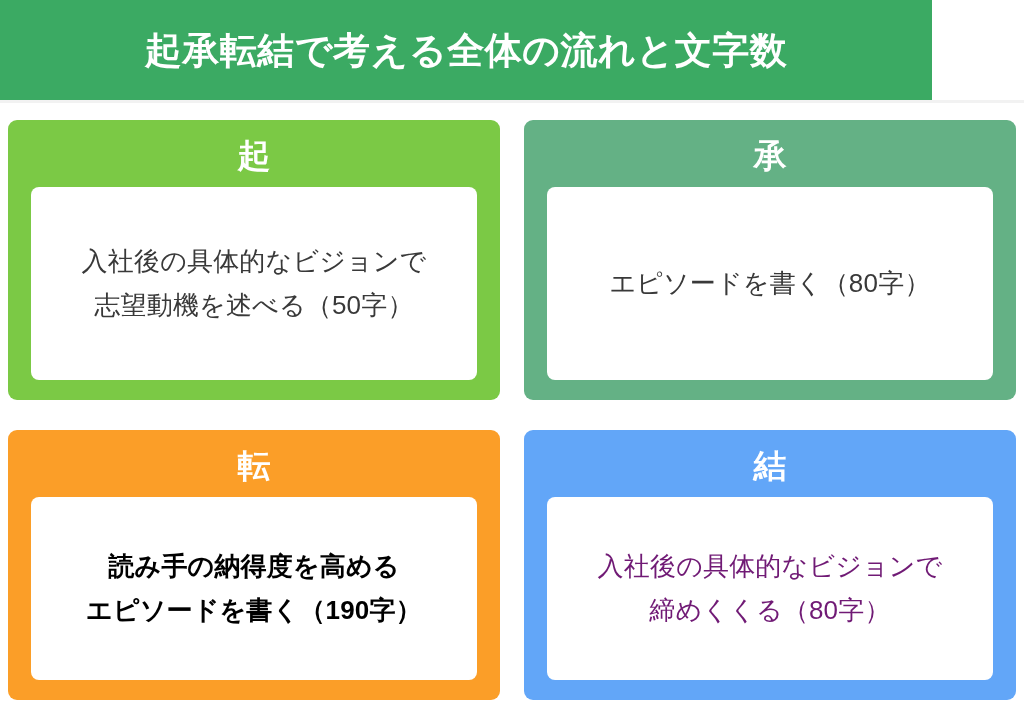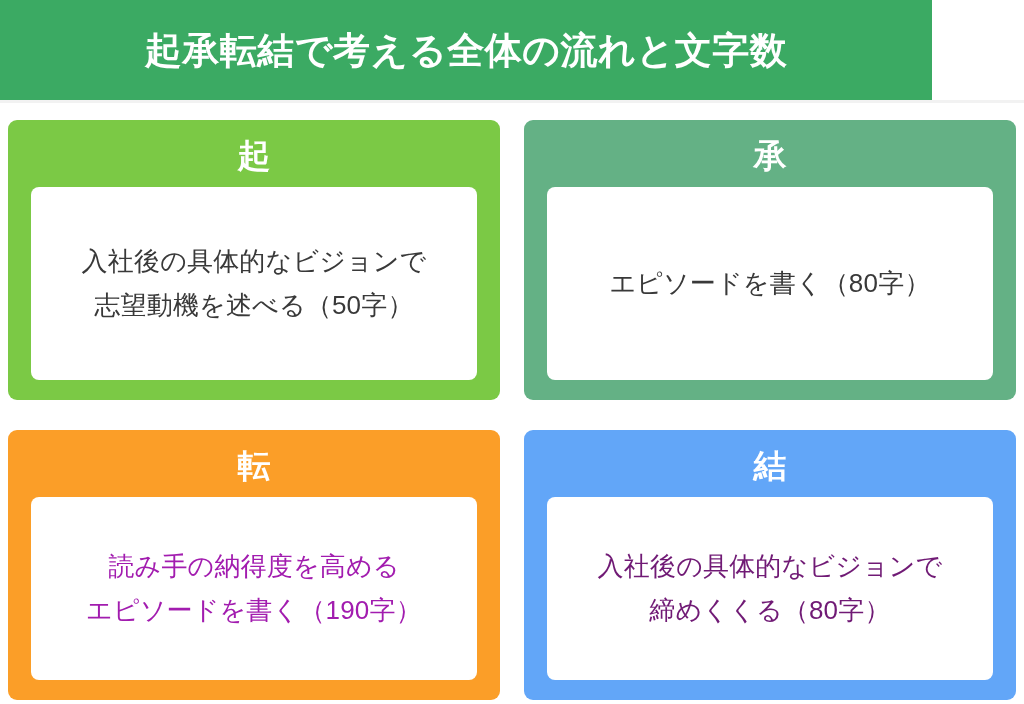--- a/index.html
+++ b/index.html
@@ -129,21 +129,21 @@
     <div class="card" style="background: rgb(100, 177, 133);">
       <div class="card-label">承</div>
       <div class="card-body" style="background: rgb(255, 255, 255);">
         <div class="card-body-text" style="color: rgb(57, 57, 57);">エピソードを書く（80字）</div>
       </div>
     </div>
 
     <div class="card" style="background: rgb(251, 158, 40);">
       <div class="card-label">転</div>
       <div class="card-body" style="background: rgb(255, 255, 255);">
-        <div class="card-body-text" style="color: #a21caf;">読み手の納得度を高める
+        <div class="card-body-text" style="color: #000000; font-weight: bold;">読み手の納得度を高める
 エピソードを書く（190字）</div>
       </div>
     </div>
 
     <div class="card" style="background: rgb(98, 166, 248);">
       <div class="card-label">結</div>
       <div class="card-body" style="background: rgb(255, 255, 255);">
         <div class="card-body-text" style="color: #701a75;">入社後の具体的なビジョンで
 締めくくる（80字）</div>
       </div>

